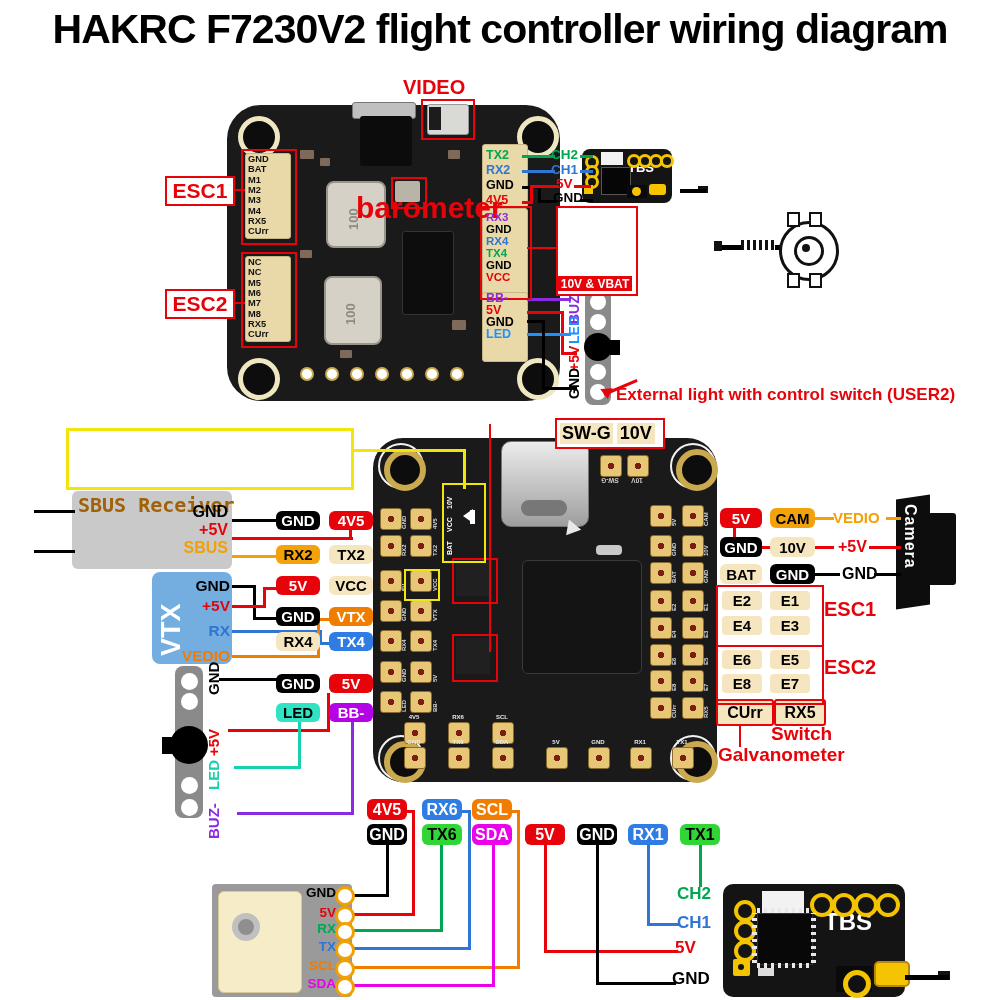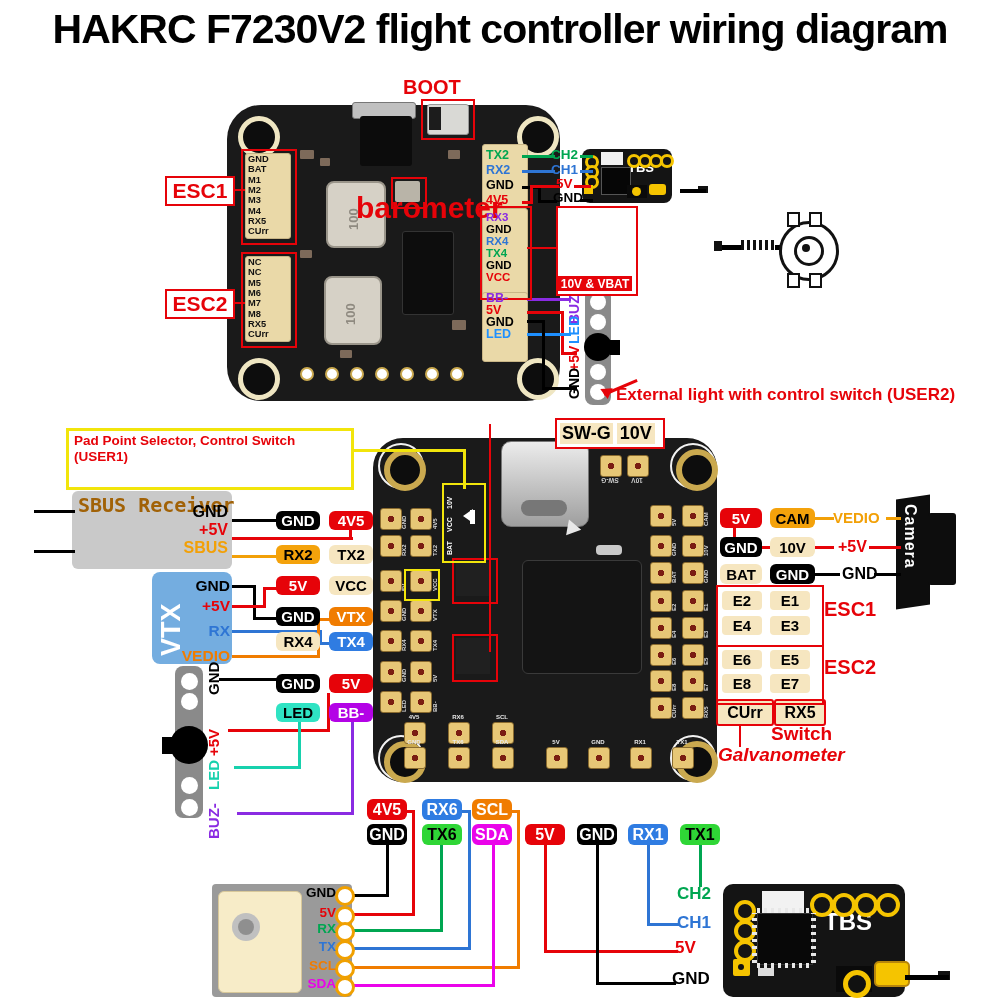--- a/index.html
+++ b/index.html
@@ -19,36 +19,35 @@
 </head>
 <body>
 
 <div id="stage">
 
   <div class="abs" style="left:0;top:6px;width:1000px;text-align:center;font-size:41px;font-weight:800;color:#000;letter-spacing:-1px;z-index:6;">HAKRC F7230V2 flight controller wiring diagram</div>
 
   <div id="board1"></div>
   <div id="board2"></div>
 
-  <div class="abs redtext" style="left:403px;top:76px;font-size:20px;z-index:6;">BOOT</div>
+  <div class="abs redtext" style="left:403px;top:76px;font-size:20px;z-index:6;">VIDEO</div>
   <div class="redbox" style="left:421px;top:99px;width:50px;height:37px;background:transparent;"></div>
 
   <div class="abs redtext" style="left:356px;top:191px;font-size:30px;z-index:6;">barometer</div>
   <div class="redbox" style="left:391px;top:177px;width:32px;height:28px;background:transparent;"></div>
 
   <div class="redbox center" style="left:165px;top:176px;width:66px;height:26px;">
     <span class="redtext" style="font-size:21px;">ESC1</span>
   </div>
   <div class="redbox center" style="left:165px;top:289px;width:66px;height:26px;">
     <span class="redtext" style="font-size:21px;">ESC2</span>
   </div>
 
 
   <div class="notebox" style="left:66px;top:428px;width:272px;height:52px;">
-    <div class="redtext" style="font-size:13.5px;line-height:16px;">Pad Point Selector, Control Switch (USER1)</div>
   </div>
 
   <div class="abs redtext" style="left:616px;top:385px;font-size:17px;z-index:6;white-space:nowrap;">External light with control switch (USER2)</div>
 
   <div class="redbox" style="left:555px;top:418px;width:100px;height:27px;display:flex;align-items:center;gap:4px;padding:0 3px;">
     <span style="background:#f6e6c0;font-size:18px;padding:0 2px;">SW-G</span>
     <span style="background:#f6e6c0;font-size:18px;padding:0 3px;">10V</span>
   </div>
 
 
@@ -70,21 +69,21 @@
   <div class="abs vdown" style="left:901px;top:504px;height:96px;font-size:16px;color:#fff;z-index:3;letter-spacing:1px;">Camera</div>
 
   <div class="redbox" style="left:716px;top:585px;width:104px;height:58px;background:transparent;"></div>
   <div class="redbox" style="left:716px;top:645px;width:104px;height:56px;background:transparent;"></div>
   <div class="abs redtext" style="left:824px;top:598px;font-size:20px;z-index:6;">ESC1</div>
   <div class="abs redtext" style="left:824px;top:656px;font-size:20px;z-index:6;">ESC2</div>
 
   <div class="abs center" style="left:716px;top:699px;width:54px;height:23px;background:#f6e6c0;border:2px solid #e60309;font-size:16px;z-index:4;border-radius:3px;">CUrr</div>
   <div class="abs center" style="left:774px;top:699px;width:48px;height:23px;background:#f6e6c0;border:2px solid #e60309;font-size:16px;z-index:4;border-radius:3px;">RX5</div>
   <div class="abs redtext" style="left:771px;top:723px;font-size:19px;z-index:6;">Switch</div>
-  <div class="abs redtext" style="left:718px;top:744px;font-size:19px;z-index:6;font-style:italic;">Galvanometer</div>
+  <div class="abs redtext" style="left:718px;top:744px;font-size:19px;z-index:6;">Galvanometer</div>
 
 <div style="position: absolute; left: 352px; top: 102px; width: 62px; height: 15px; background: rgb(192, 192, 192); border: 1px solid rgb(119, 119, 119); border-radius: 3px; z-index: 2;"></div>
     <div style="position: absolute; left: 360px; top: 116px; width: 52px; height: 50px; background: rgb(12, 12, 12); border-radius: 3px; z-index: 2;"></div>
     <div style="position: absolute; left: 326px; top: 181px; width: 56px; height: 63px; background: rgb(214, 209, 198); border: 2px solid rgb(154, 149, 138); border-radius: 8px; z-index: 2;"></div>
     <div style="position: absolute; left: 324px; top: 276px; width: 54px; height: 65px; background: rgb(214, 209, 198); border: 2px solid rgb(154, 149, 138); border-radius: 8px; z-index: 2;"></div>
     <div class="vtext" style="position: absolute; left: 346px; top: 196px; height: 34px; font-size: 13px; color: rgb(143, 138, 128); z-index: 3;">100</div>
     <div class="vtext" style="position: absolute; left: 343px; top: 291px; height: 34px; font-size: 13px; color: rgb(143, 138, 128); z-index: 3;">100</div>
     <div style="position: absolute; left: 402px; top: 231px; width: 50px; height: 82px; background: rgb(13, 13, 13); border: 1px solid rgb(51, 51, 51); border-radius: 3px; z-index: 2;"></div>
     <div style="position: absolute; left: 427px; top: 104px; width: 40px; height: 29px; background: rgb(217, 217, 213); border: 1px solid rgb(153, 153, 153); border-radius: 3px; z-index: 2;"></div>
     <div style="position: absolute; left: 429px; top: 107px; width: 12px; height: 23px; background: rgb(28, 28, 28); z-index: 2;"></div>

